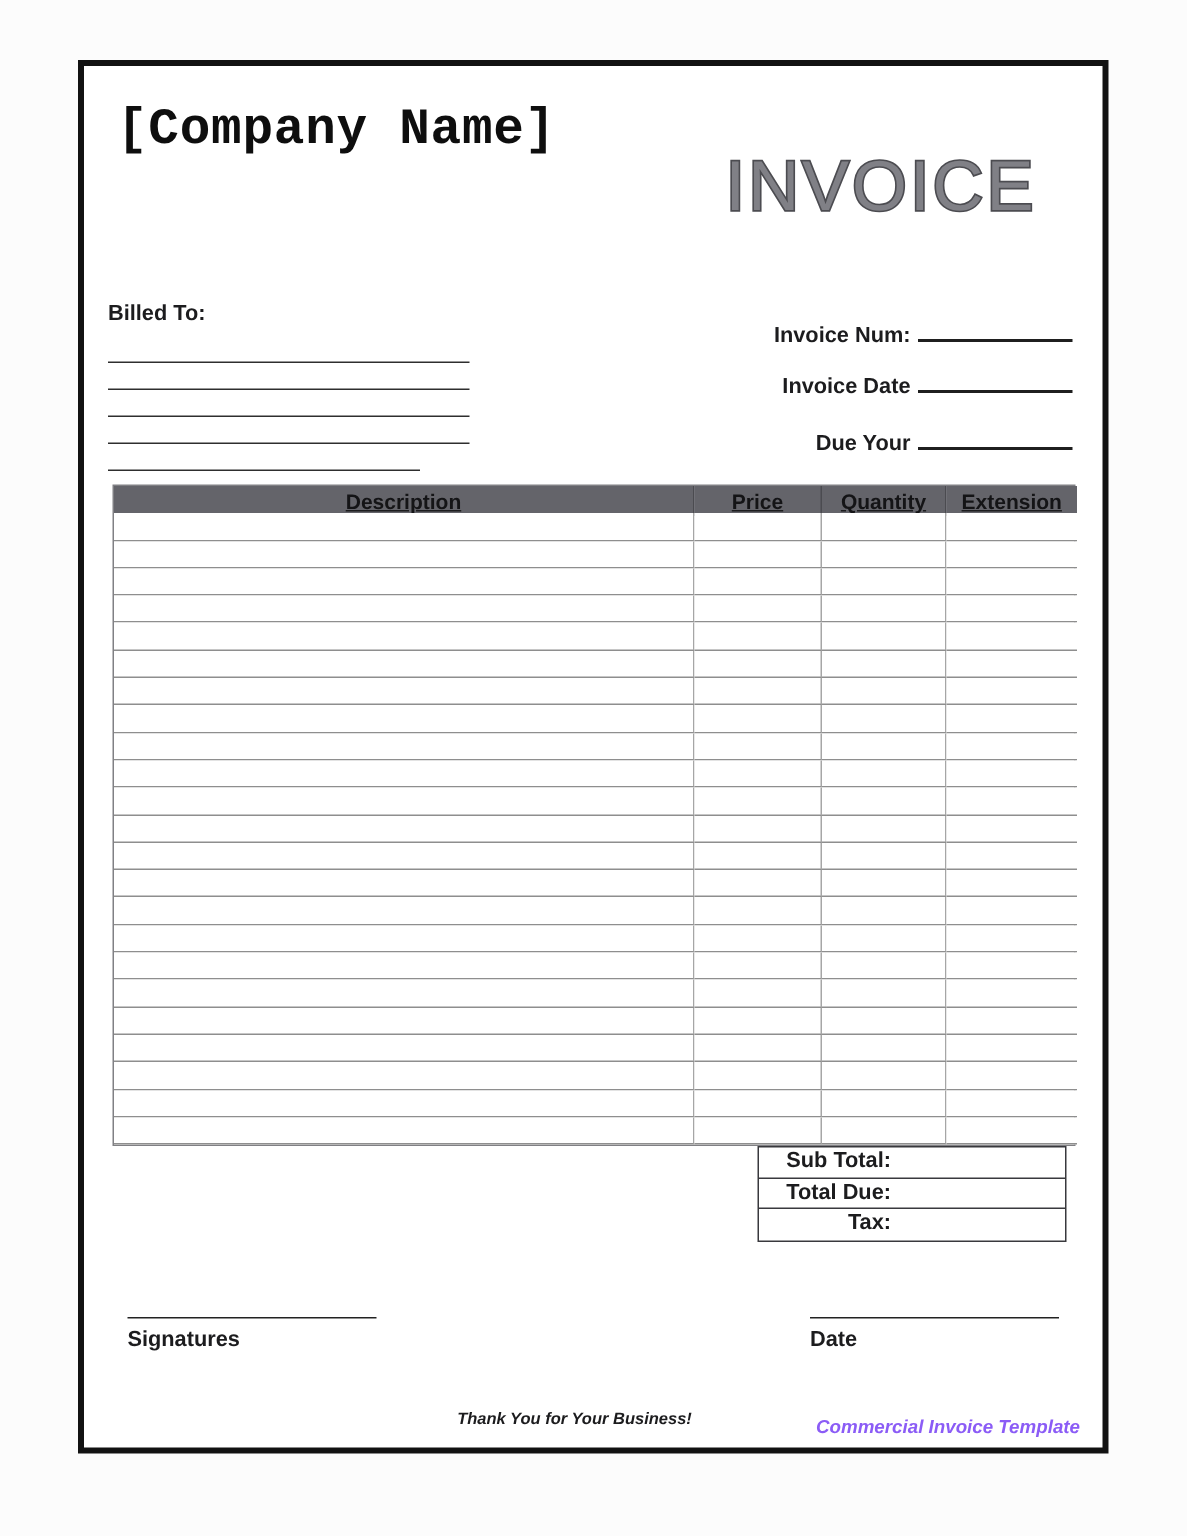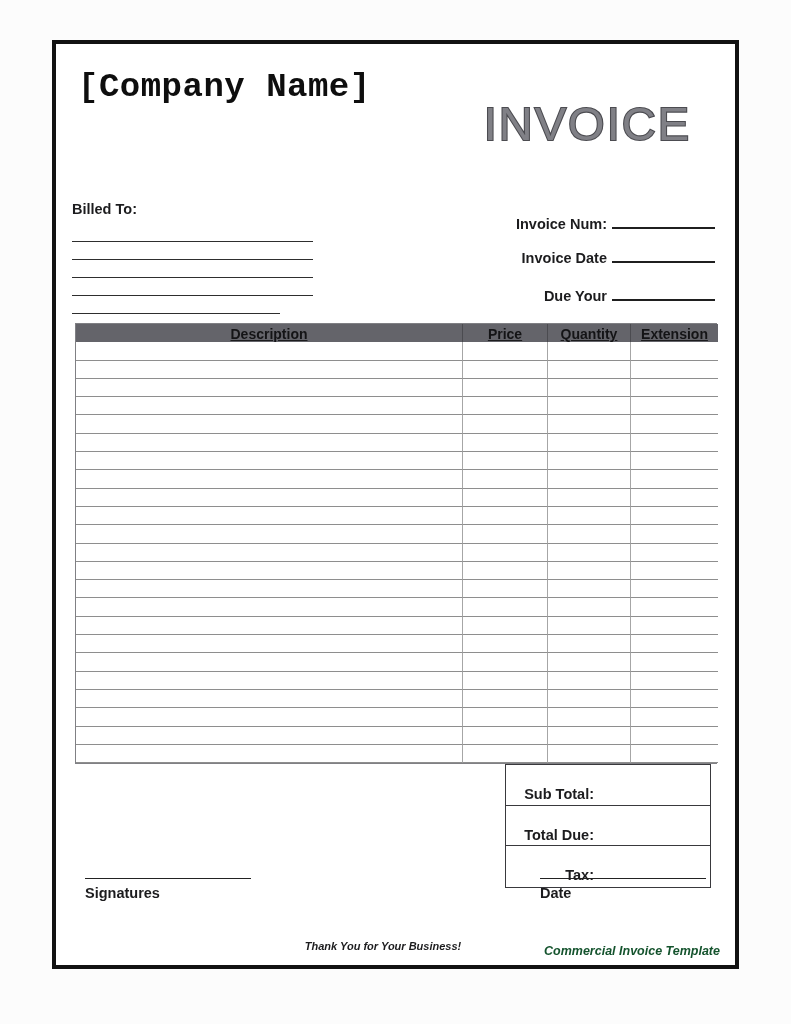--- a/index.html
+++ b/index.html
@@ -45,37 +45,37 @@
   .items-table .th{background:var(--header-bg);height:20px;line-height:20px;
     font-size:14px;font-weight:bold;color:#141416;text-align:center;
     border-right:1px solid #4b4b50;}
   .items-table .th.c3{border-right:none;}
   .items-table .td{border-bottom:1.3px solid #8e8e8e;border-right:1px solid #a6a6a6;background:#fff;}
   .items-table .td.c3{border-right:none;}
 
   
   .totals{position:absolute;left:449px;top:720px;width:206px;border:1.2px solid #39393d;background:#fff;}
   .totals-row{height:20.5px;line-height:19.5px;border-bottom:1.2px solid #39393d;
-    font-size:14.5px;font-weight:bold;white-space:nowrap;margin-top:20px;}
+    font-size:14.5px;font-weight:bold;white-space:nowrap;}
   .totals-row:last-child{border-bottom:none;}
   .totals-row .tlabel{display:inline-block;width:88px;text-align:right;}
   .totals-row .tvalue{display:inline-block;padding-left:6px;}
 
   
   .sig-line{position:absolute;top:834px;width:166px;border-bottom:1.8px solid #222;}
   .sig-line.left{left:29px;} .sig-line.right{left:484px;}
   .sig-label{position:absolute;top:841px;width:166px;text-align:left;
     font-size:14.5px;font-weight:bold;}
   .sig-label.left{left:29px;} .sig-label.right{left:484px;}
 
   
   .footer-thanks{position:absolute;left:327px;top:896px;transform:translateX(-50%);
     font-size:11px;font-weight:bold;font-style:italic;white-space:nowrap;}
   .footer-template{position:absolute;right:15px;top:900px;
-    font-size:12.5px;font-weight:bold;font-style:italic;white-space:nowrap;color:#14532d;}
+    font-size:12.5px;font-weight:bold;font-style:italic;white-space:nowrap;color:#8b5cf6;}
 </style>
 </head>
 <body>
 
 <div class="canvas">
   <div class="frame">
 
     <div class="company-name">[Company Name]</div>
     <div class="invoice-title">INVOICE</div>
 

